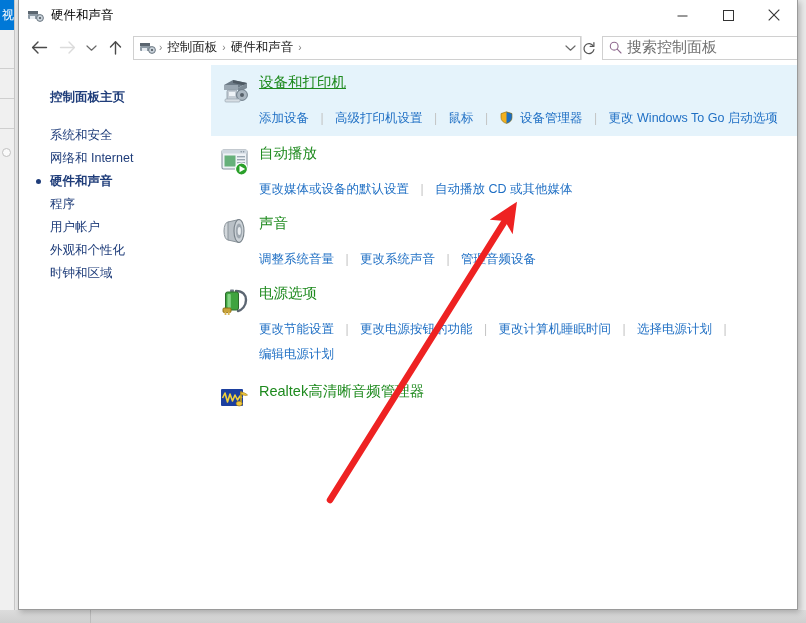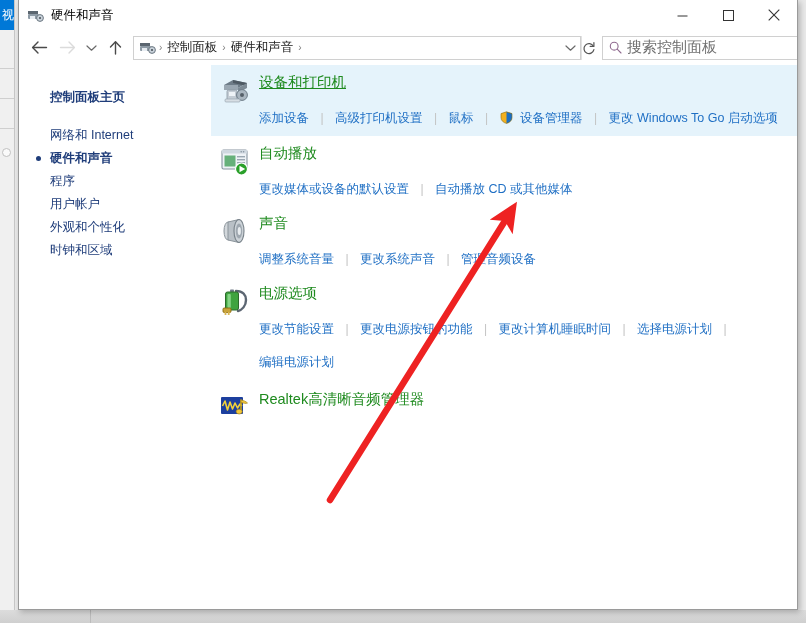--- a/index.html
+++ b/index.html
@@ -468,20 +468,23 @@
         <span class="search-placeholder">搜索控制面板</span>
       </div>
     </div>
 
     <div class="content">
 
       <div class="sidebar">
         <div class="side-home">控制面板主页</div>
         <div class="side-gap"></div>
         <div class="side-item">
+          <span>系统和安全</span>
+        </div>
+        <div class="side-item">
           <span>网络和 Internet</span>
         </div>
         <div class="side-item selected">
           <span class="side-bullet"></span>
           <span>硬件和声音</span>
         </div>
         <div class="side-item">
           <span>程序</span>
         </div>
         <div class="side-item">
@@ -599,21 +602,21 @@
             <div class="cat-links nowrap-row">
               <span class="cat-link">更改节能设置</span>
               <span class="link-sep">|</span>
               <span class="cat-link">更改电源按钮的功能</span>
               <span class="link-sep">|</span>
               <span class="cat-link">更改计算机睡眠时间</span>
               <span class="link-sep">|</span>
               <span class="cat-link">选择电源计划</span>
               <span class="link-sep">|</span>
             </div>
-            <div class="cat-links nowrap-row" style="margin-top:12px">
+            <div class="cat-links nowrap-row" style="margin-top:4px">
               <span class="cat-link">编辑电源计划</span>
             </div>
           </div>
         </div>
 
         <div class="cat" style="padding-top:10px">
           <div class="cat-icon">
             <svg width="33" height="33" viewBox="0 0 33 33">
               <rect x="2" y="6" width="22" height="17" rx="1" fill="#1c3f9e"></rect>
               <polyline points="3.5,15 6,10 8.5,19 11,11 13.5,18 16,12 18.5,17 21,13 23,15" fill="none" stroke="#f2d23a" stroke-width="1.6" stroke-linejoin="round"></polyline>

